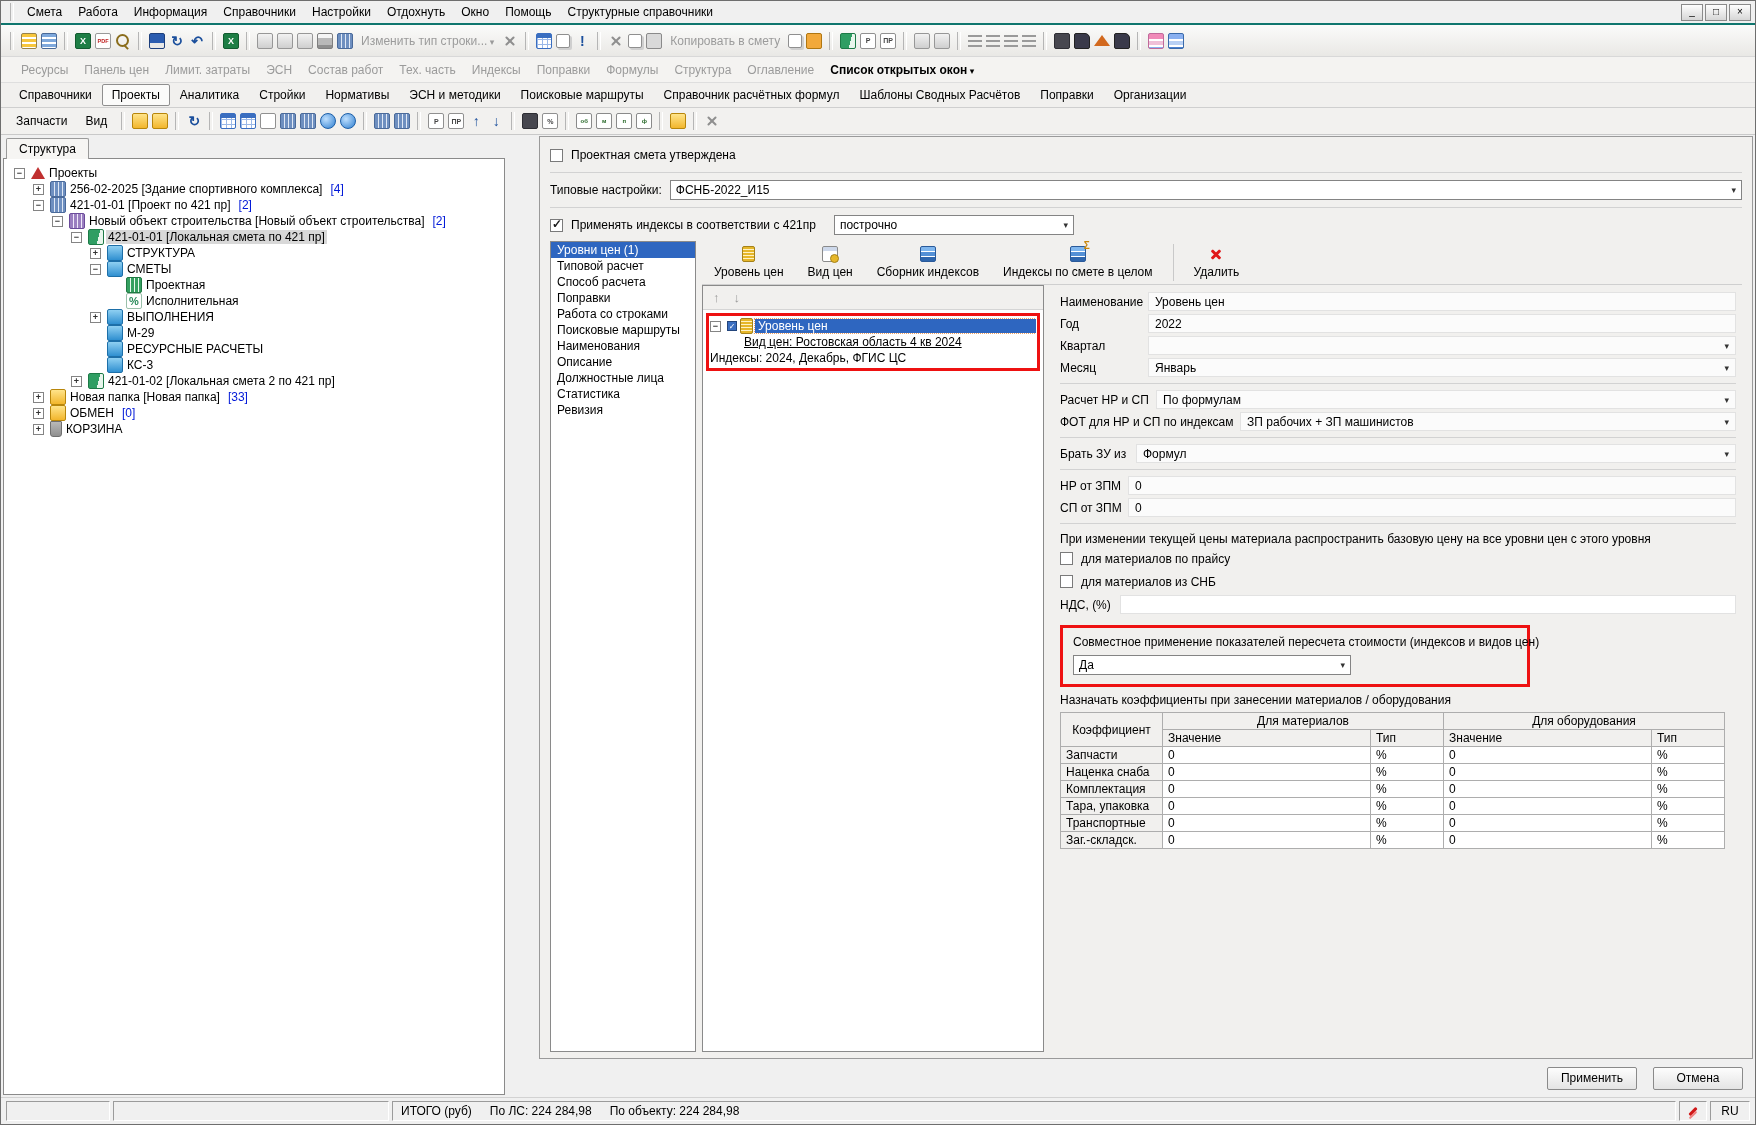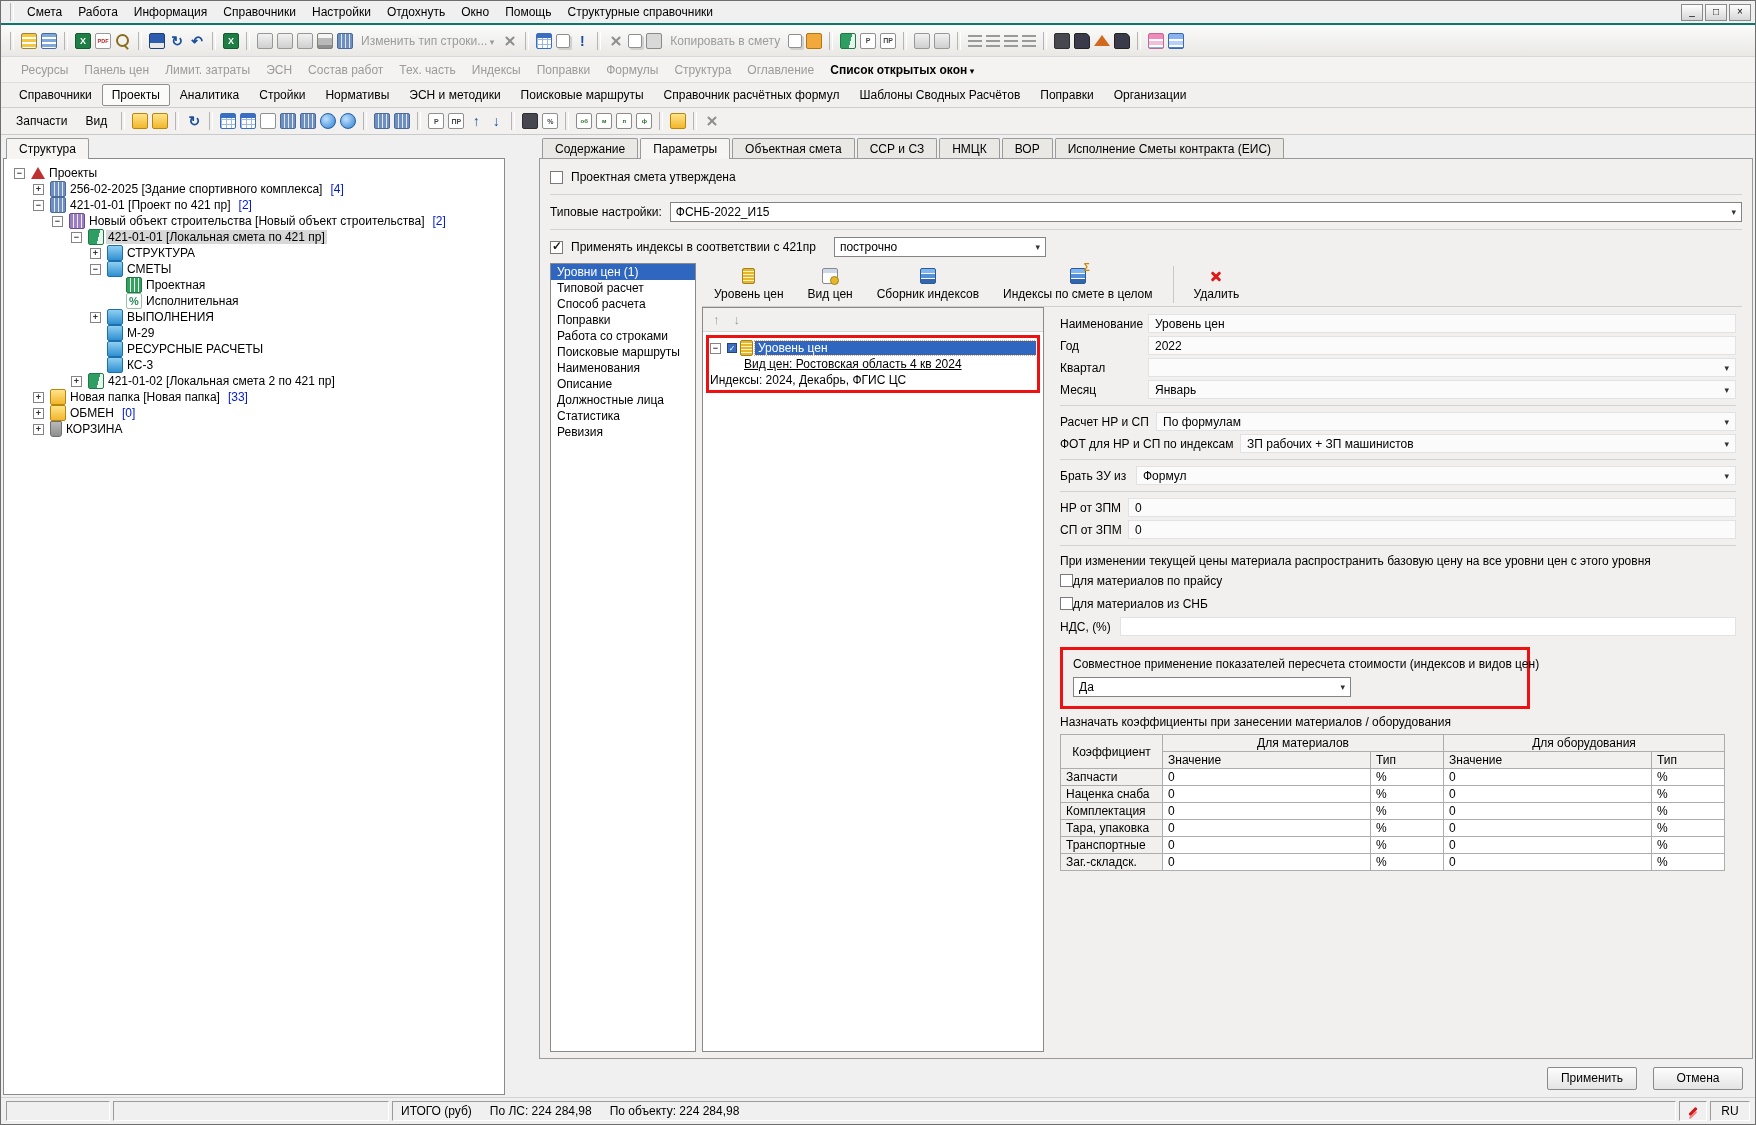--- a/index.html
+++ b/index.html
@@ -85,21 +85,21 @@
 .right-panel{flex:1;display:flex;flex-direction:column;min-width:0;padding-left:28px}
 .contentbox{flex:1;border:1px solid #9a9a9a;background:#f1f0ee;display:flex;flex-direction:column;min-height:0;padding:6px 10px 6px 10px;margin-top:-1px}
 .hsep{border-top:1px solid #d2d2d2;margin:5px 0}
 .cb{width:13px;height:13px;border:1px solid #7a7a7a;background:#fff;flex:none;position:relative}
 .cb.checked::after{content:"✓";position:absolute;left:1px;top:-3px;font-size:12px;font-weight:bold;color:#1a1a1a}
 .prow{display:flex;align-items:center;gap:8px;height:24px;flex:none}
 .combo{display:flex;align-items:center;background:#fff;border:1px solid #848484;height:20px;padding:0 5px}
 .combo .cv{flex:1;white-space:nowrap;overflow:hidden}
 .ar{font-size:9px;color:#333;margin-left:6px}
 .combo.grow{flex:1}
-.combo.w212{width:212px}
+.combo.w212{width:240px}
 .pbody{flex:1;display:flex;gap:6px;min-height:0;margin-top:4px}
 .catlist{width:146px;background:#fff;border:1px solid #8a8a8a;flex:none;overflow:hidden}
 .cli{height:16px;line-height:16px;padding:0 6px;white-space:nowrap}
 .cli.sel{background:#2e66c0;color:#fff}
 .rwrap{flex:1;display:flex;flex-direction:column;min-width:0}
 .lvlbtns{height:44px;display:flex;align-items:stretch;border-bottom:1px solid #cfcfcf;flex:none}
 .lvb{display:flex;flex-direction:column;align-items:center;justify-content:center;padding:2px 12px;gap:3px;white-space:nowrap}
 .vsep{width:1px;background:#c9c9c9;margin:3px 8px;flex:none}
 .lower{flex:1;display:flex;min-height:0}
 .midpane{width:342px;background:#fff;border:1px solid #8a8a8a;display:flex;flex-direction:column;flex:none}
@@ -110,21 +110,21 @@
 .ltlab.sel{background:#2e66c0;color:#fff;outline:1px dotted #f0a060;padding:0 3px;flex:1}
 .cbx{width:10px;height:10px;background:#3a6ec0;border:1px solid #23457c;color:#fff;font-size:8px;line-height:9px;text-align:center;margin:0 1px 0 2px;flex:none}
 .formpane{flex:1;padding:5px 6px 0 16px;min-width:0;overflow:hidden}
 .fr{display:flex;align-items:center;height:21px;margin:1px 0}
 .fr .lbl{flex:none;padding-right:8px;white-space:nowrap}
 .w82{width:88px}.w92{width:96px}.w178{width:180px}.w74{width:76px}.w66{width:68px}.w58{width:60px}
 .fld{flex:1;display:flex;align-items:center;background:#fbfbfb;border:1px solid #e2e2e2;height:19px;padding:0 6px;min-width:0}
 .fld .cv{white-space:nowrap;overflow:hidden}
 .fld .ar{margin-left:auto}
 .note{margin:8px 0 2px;white-space:nowrap}
-.cbrow{display:flex;align-items:center;gap:0;height:21px;margin:2px 0}
+.cbrow{display:flex;align-items:center;gap:8px;height:21px;margin:2px 0}
 .redbox2{border:3px solid #ee1111;padding:7px 10px 9px;margin:10px 0 6px;width:470px}
 .redbox2 .jlabel{margin-bottom:6px;white-space:nowrap}
 .combo.jcombo{width:278px}
 .tbl-title{margin:6px 0 5px;white-space:nowrap}
 table.coeff{border-collapse:collapse;width:664px;table-layout:fixed}
 .coeff th,.coeff td{border:1px solid #adadad;padding:1px 5px;height:17px;overflow:hidden;white-space:nowrap}
 .coeff th{background:#f1f0ee;font-weight:normal}
 .coeff th.ctr{text-align:center}
 .coeff th.al{text-align:left}
 .coeff td.nm{background:#f1f0ee}
@@ -372,29 +372,20 @@
           </div>
           <div class="trow" style="padding-left: 27px;">
             <span class="exp">+</span>
             <span class="ic b-trash"></span>
             <span class="tlab">КОРЗИНА</span>
           </div>
         </div>
     </div>
     <div class="splitter"></div>
     <div class="right-panel">
-      <div class="tabstrip" id="contenttabs">
-          <span class="tab">Содержание</span>
-          <span class="tab active">Параметры</span>
-          <span class="tab">Объектная смета</span>
-          <span class="tab">ССР и СЗ</span>
-          <span class="tab">НМЦК</span>
-          <span class="tab">ВОР</span>
-          <span class="tab">Исполнение Сметы контракта (ЕИС)</span>
-        </div>
       <div class="contentbox">
         <div class="prow">
           <span class="cb"></span>
           <span>Проектная смета утверждена</span>
         </div>
         <div class="hsep"></div>
         <div class="prow">
           <span>Типовые настройки:</span>
           <span class="combo grow">
             <span class="cv">ФСНБ-2022_И15</span>

